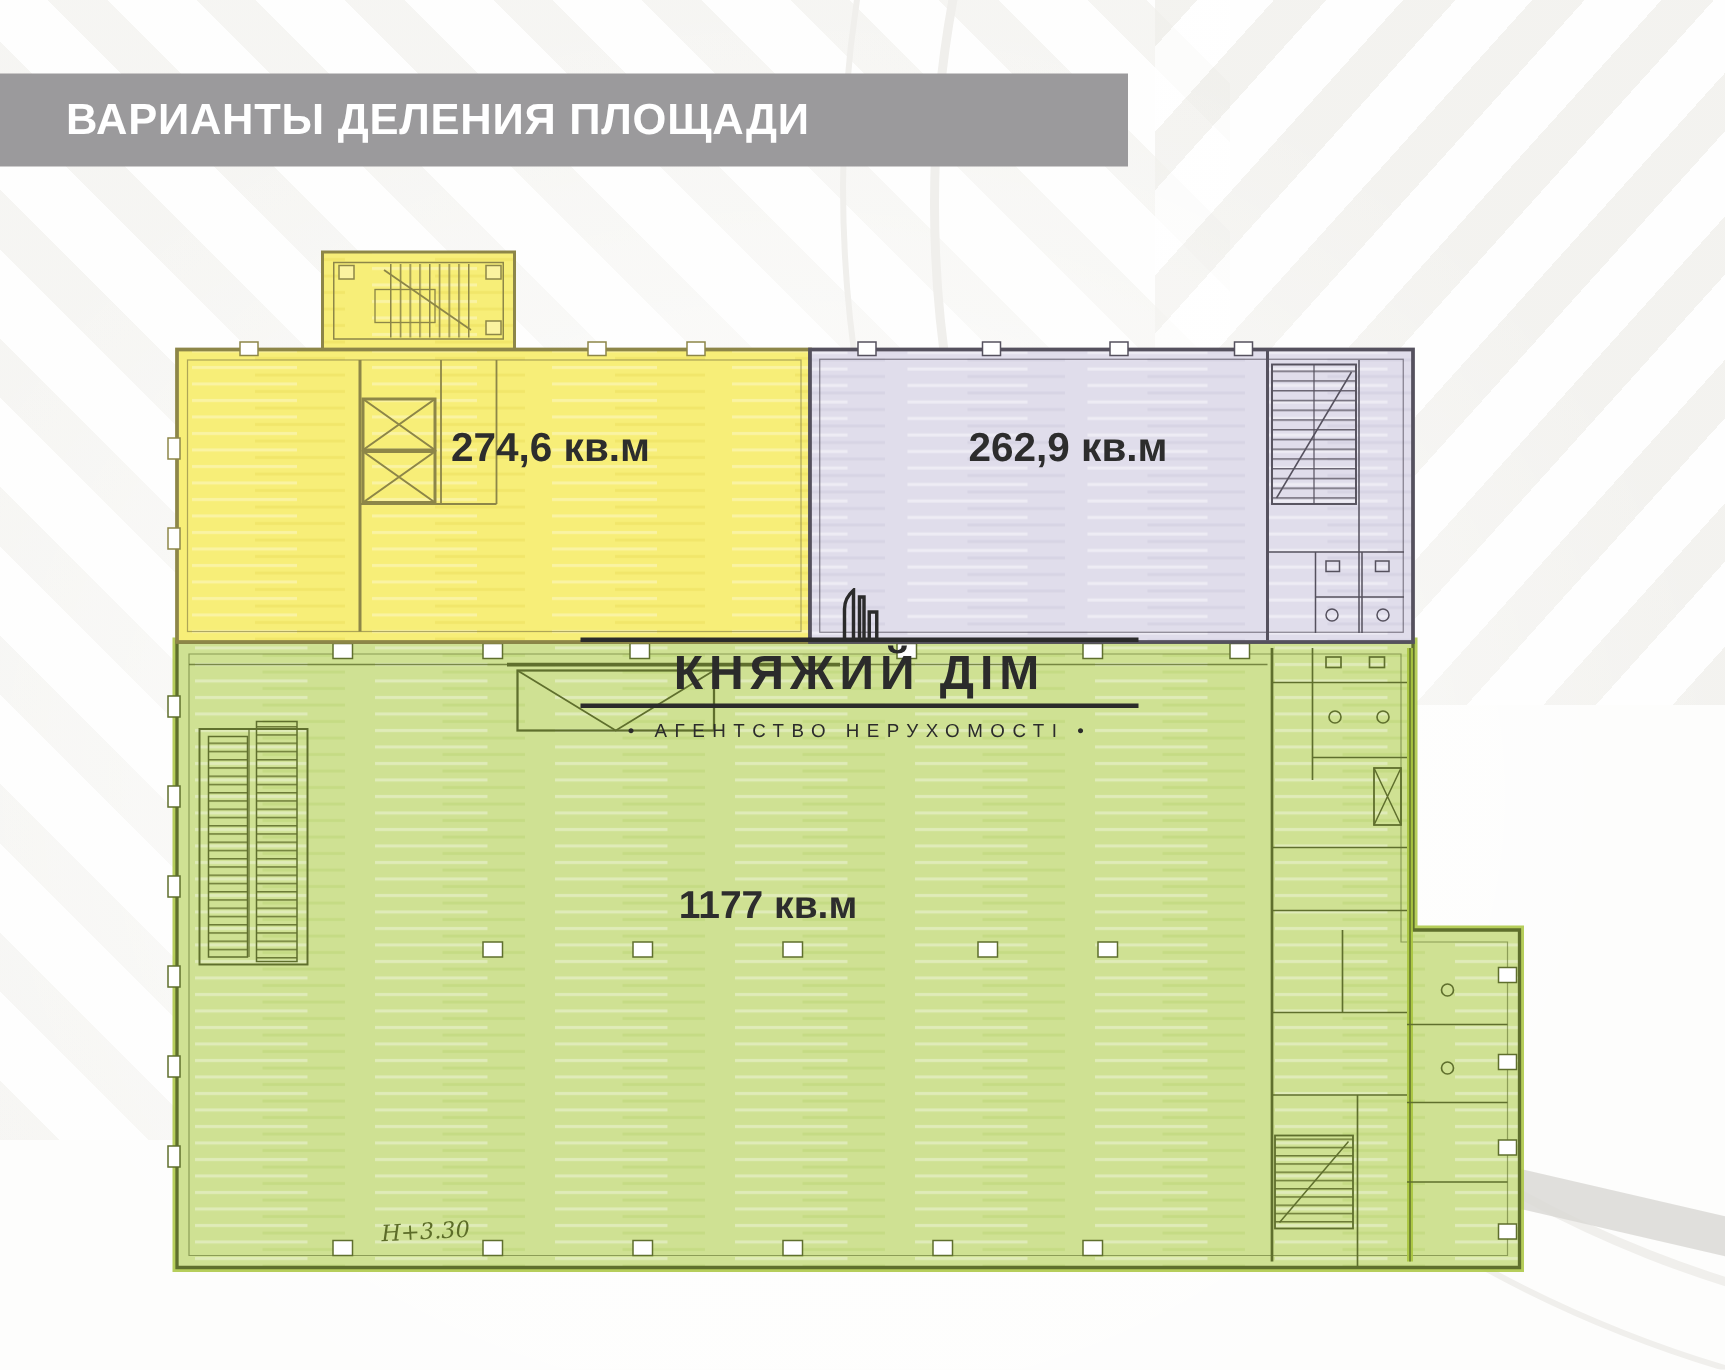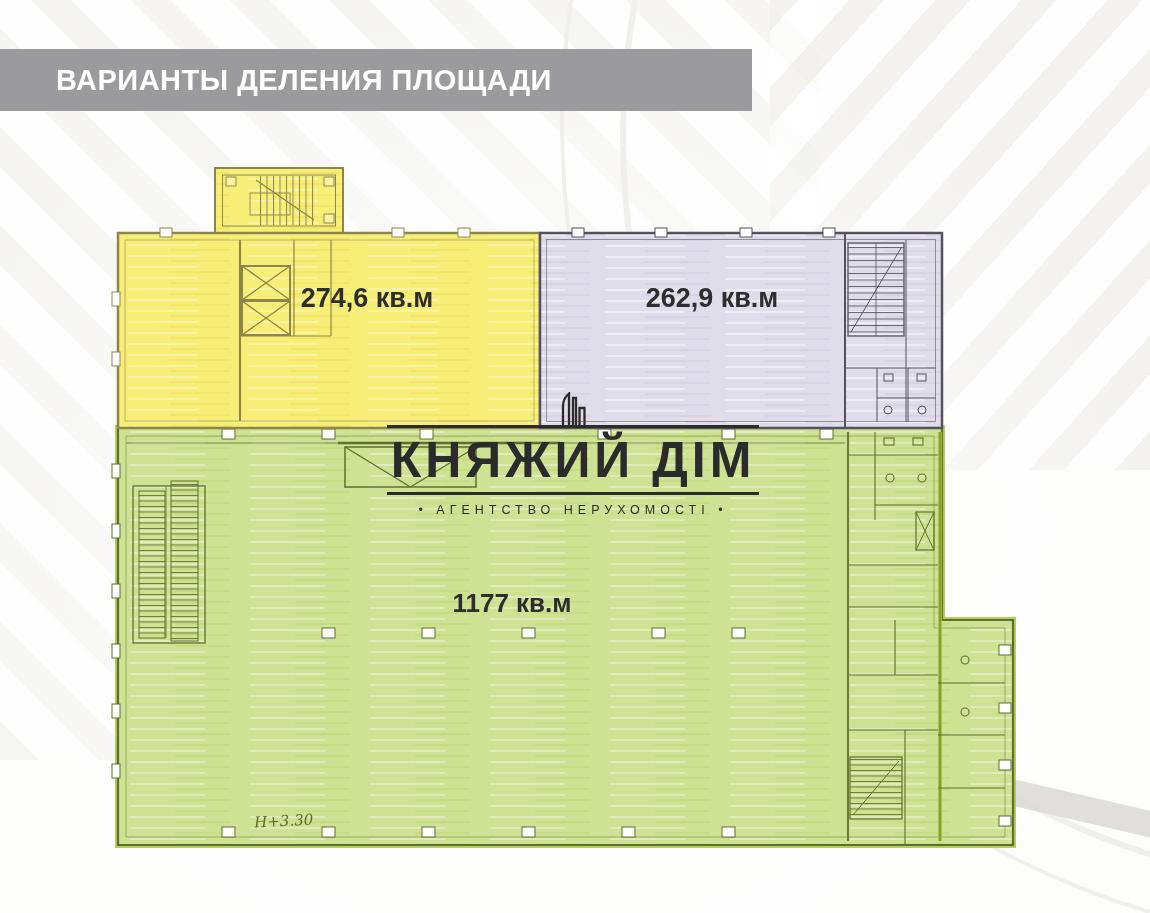--- a/index.html
+++ b/index.html
@@ -34,39 +34,39 @@
     background:#dad9d6;transform:rotate(13deg);transform-origin:left top;
     opacity:.85;z-index:0;
   }
   
   .header{
     position:absolute;left:0;top:49px;width:752px;height:62px;
     background:#9b9a9c;z-index:4;display:flex;align-items:center;
   }
   .header-title{
     color:#ffffff;font-weight:700;font-size:29px;letter-spacing:.5px;
-    padding-left:56px;white-space:nowrap;
+    padding-left:44px;white-space:nowrap;
   }
   
   .plan-svg{position:absolute;left:0;top:0;z-index:2;}
   .zone-label{
     font-family:"Liberation Sans",sans-serif;font-weight:700;fill:#2d2d2d;
   }
   .height-note{
     font-family:"DejaVu Serif",serif;font-style:italic;fill:#5c6c28;
   }
   
   .logo{
     position:absolute;left:383px;top:392px;width:380px;text-align:center;
     z-index:3;color:#2b2b2b;
   }
   .logo-icon{display:block;margin:0 auto -3px auto;}
   .logo-rule{height:3px;background:#2b2b2b;margin:0 4px;}
   .logo-name{
-    font-weight:700;font-size:50px;letter-spacing:4px;line-height:1.28;
+    font-weight:700;font-size:32px;letter-spacing:4px;line-height:1.28;
     white-space:nowrap;
     text-align:center;
   }
   .logo-tagline{
     font-weight:400;font-size:12.5px;letter-spacing:5px;margin-top:8px;
     white-space:nowrap;
   }
 </style>
 </head>
 <body>

